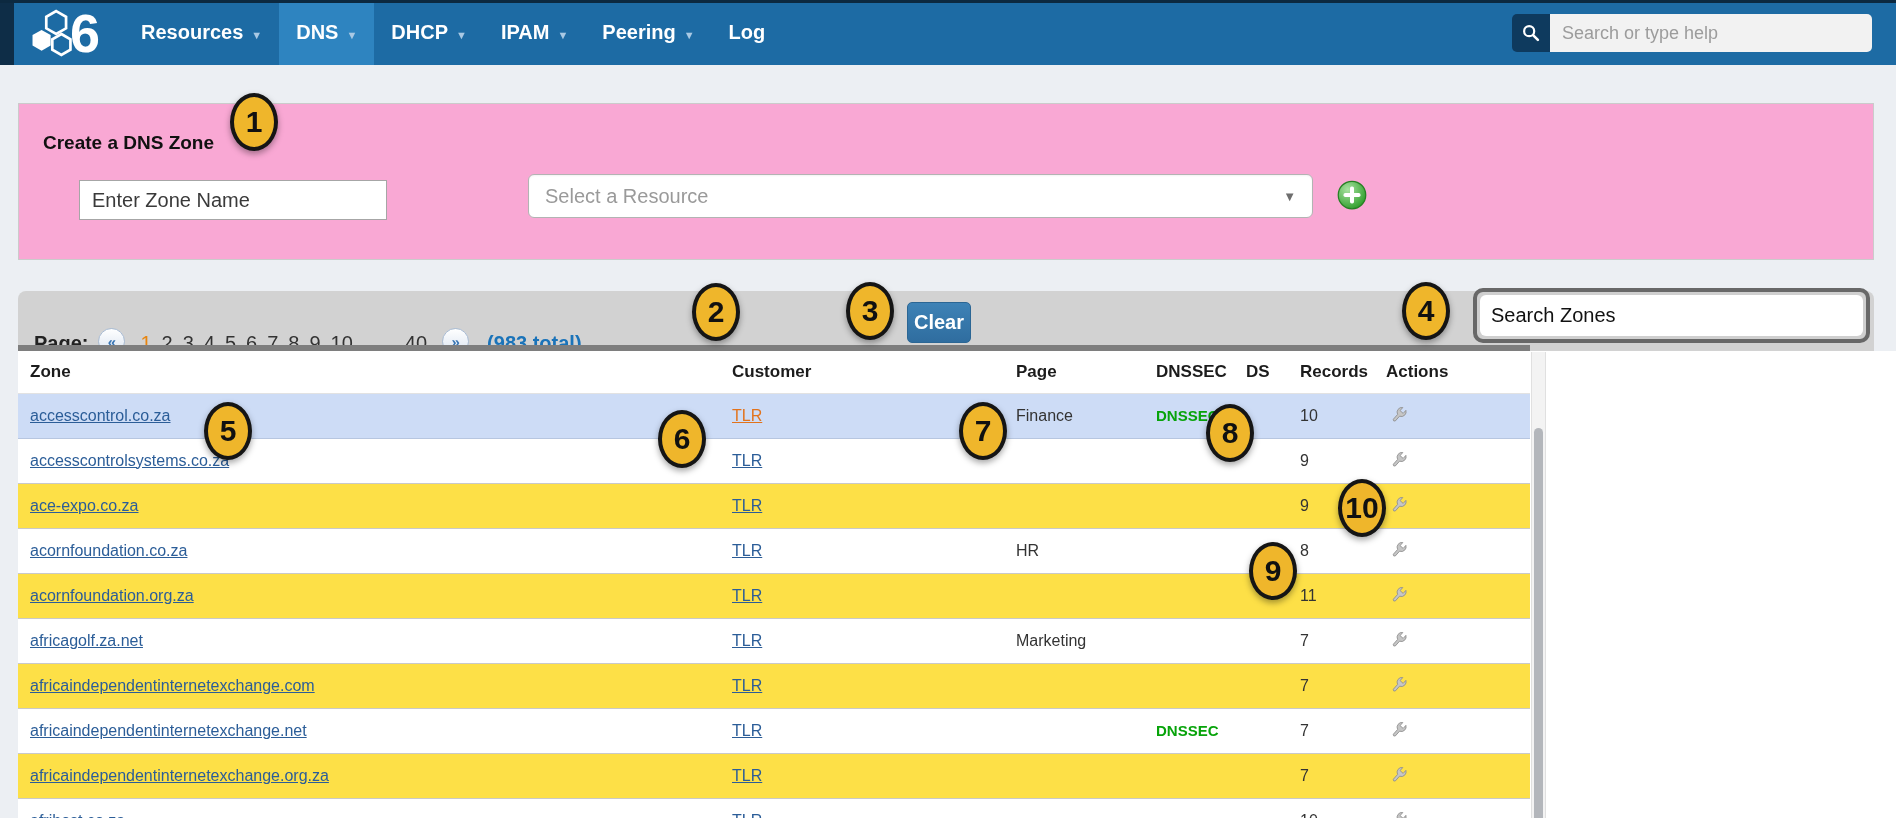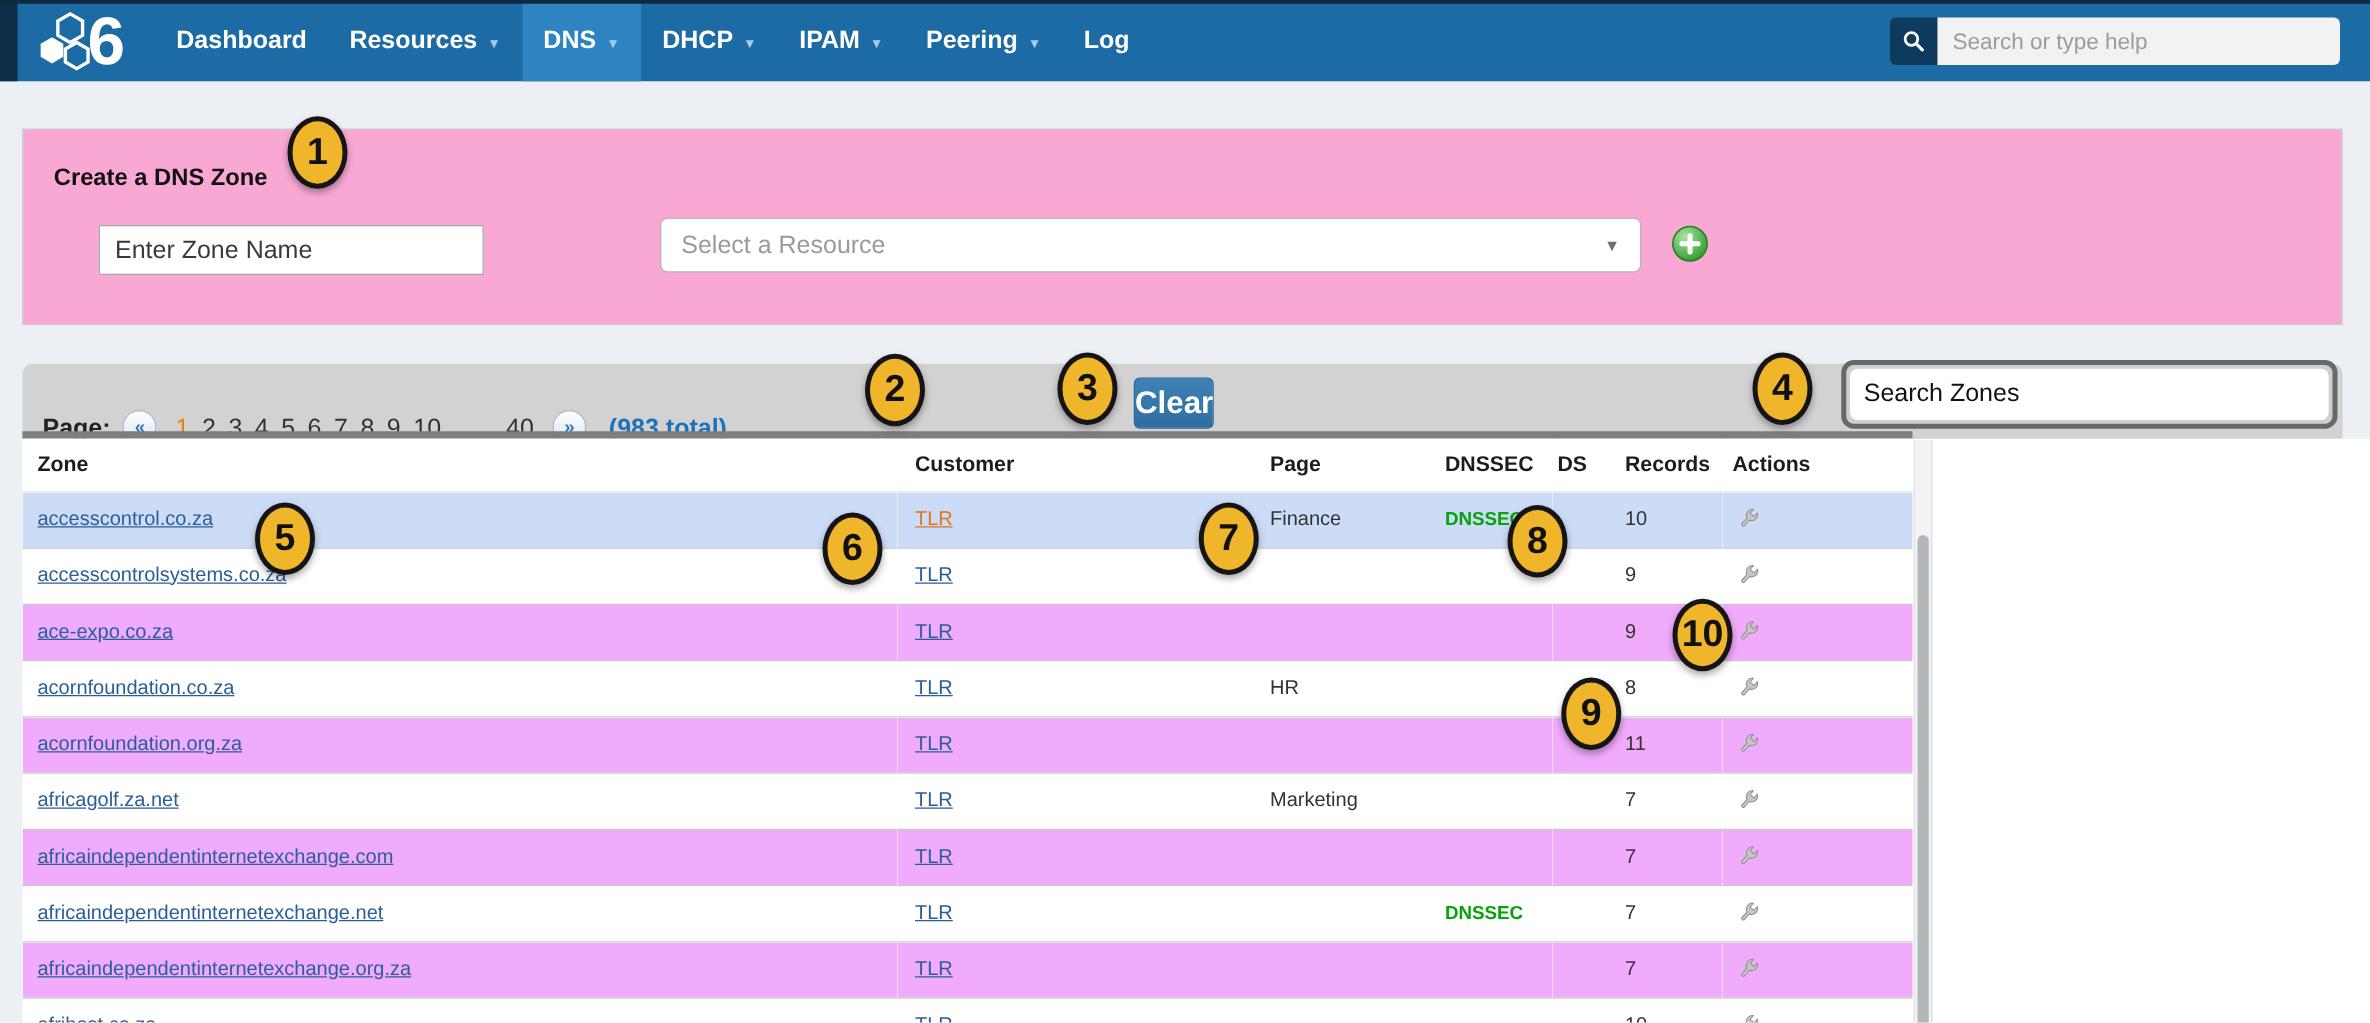--- a/index.html
+++ b/index.html
@@ -31,31 +31,31 @@
 
   
   .toolbar{position:absolute;left:18px;top:291px;width:1856px;height:64px;background:#d2d2d2;border-radius:8px 8px 0 0;display:flex;align-items:flex-end}
   .toolbar-strip{position:absolute;left:18px;top:345px;width:1512px;height:6px;background:#7e7e7e}
   .page-label{margin-left:16px;font-size:20px;font-weight:bold;color:#222}
   .pg-btn{width:27px;height:27px;border-radius:50%;background:linear-gradient(#ffffff,#d9e3f0);border:1px solid #a9bcd4;color:#3a76b4;font-weight:bold;font-size:15px;display:flex;align-items:center;justify-content:center;margin:0 10px;cursor:pointer;line-height:1}
   .pg{font-size:20px;color:#333;margin:0 5px;cursor:pointer}
   .pg.cur{color:#e8850f}
   .pg.ellipsis{margin-left:12px;margin-right:10px;cursor:default}
   .total{font-size:20px;font-weight:bold;color:#1a73b9;margin-left:8px}
-  .clear-btn{position:absolute;left:889px;top:11px;width:64px;height:41px;background:linear-gradient(#3e82b6,#2f6d9f);border:1px solid #2b6694;border-radius:5px;color:#fff;font-weight:bold;font-size:25px;cursor:pointer}
+  .clear-btn{position:absolute;left:889px;top:11px;width:64px;height:41px;background:linear-gradient(#3e82b6,#2f6d9f);border:1px solid #2b6694;border-radius:5px;color:#fff;font-weight:bold;font-size:20px;cursor:pointer}
   .zones-search{position:absolute;right:4px;top:-3px;width:397px;height:55px;border:4px solid #686868;border-radius:10px;background:#cfcfcf;padding:3px}
   .zones-search input{width:100%;height:100%;border:none;border-radius:6px;font-size:20px;color:#111;padding:0 11px;outline:none;background:#fff}
 
   
   .content-bg{position:absolute;left:18px;top:351px;width:1878px;height:467px;background:#fff}
   .zones-table{position:absolute;left:18px;top:351px;width:1512px;border-collapse:collapse;table-layout:fixed}
   .zones-table th{height:42px;text-align:left;font-size:17px;color:#1c1c1c;font-weight:bold;background:#fff;border-bottom:1px solid #e2e2e2}
   .zones-table td{height:45px;font-size:16px;color:#333;overflow:hidden;white-space:nowrap}
   .zones-table tr.data{border-bottom:1px solid #c9c9c9}
-  .zones-table tr.alt{background:#f0abfc}
+  .zones-table tr.alt{background:#fde047}
   .zones-table tr.hl{background:#cddcf6;border-bottom:1px solid #b7c6e0}
   .c-zone{padding-left:12px}.c-cust{padding-left:14px}.c-tags{padding-left:8px}
   .c-dnssec{padding-left:4px}.c-ds{padding-left:4px}.c-recs{padding-left:4px}.c-acts{padding-left:8px}
   .zlink{color:#2b5d98;text-decoration:underline;cursor:pointer}
   .tlr-active{color:#e2731c}
   td.c-dnssec{color:#07a30a;font-weight:bold;font-size:15px}
   .wrench{width:24px;height:24px;cursor:pointer;display:block}
 
   
   .scrollbar{position:absolute;left:1531px;top:352px;width:15px;height:466px;background:#f3f3f3;border-left:1px solid #e0e0e0;border-right:1px solid #e0e0e0}
@@ -88,23 +88,20 @@
   <div class="logo">
     <svg width="48" height="50" viewBox="0 0 44 48">
       <polygon points="26,3 35.5,8.5 35.5,19.5 26,25 16.5,19.5 16.5,8.5" fill="none" stroke="#fff" stroke-width="2.6"></polygon>
       <polygon points="12,21 20.7,26 20.7,36 12,41 3.3,36 3.3,26" fill="#fff"></polygon>
       <polygon points="31,25 39.7,30 39.7,40 31,45 22.3,40 22.3,30" fill="none" stroke="#fff" stroke-width="2.6"></polygon>
     </svg>
     <span class="six">6</span>
   </div>
 
   <div class="nav-items">
-    <div class="nav-item">
-        <span>Dashboard</span>
-      </div>
     <div class="nav-item">
         <span>Resources</span>
         <span class="caret">▼</span>
       </div>
     <div class="nav-item active">
         <span>DNS</span>
         <span class="caret">▼</span>
       </div>
     <div class="nav-item">
         <span>DHCP</span>

